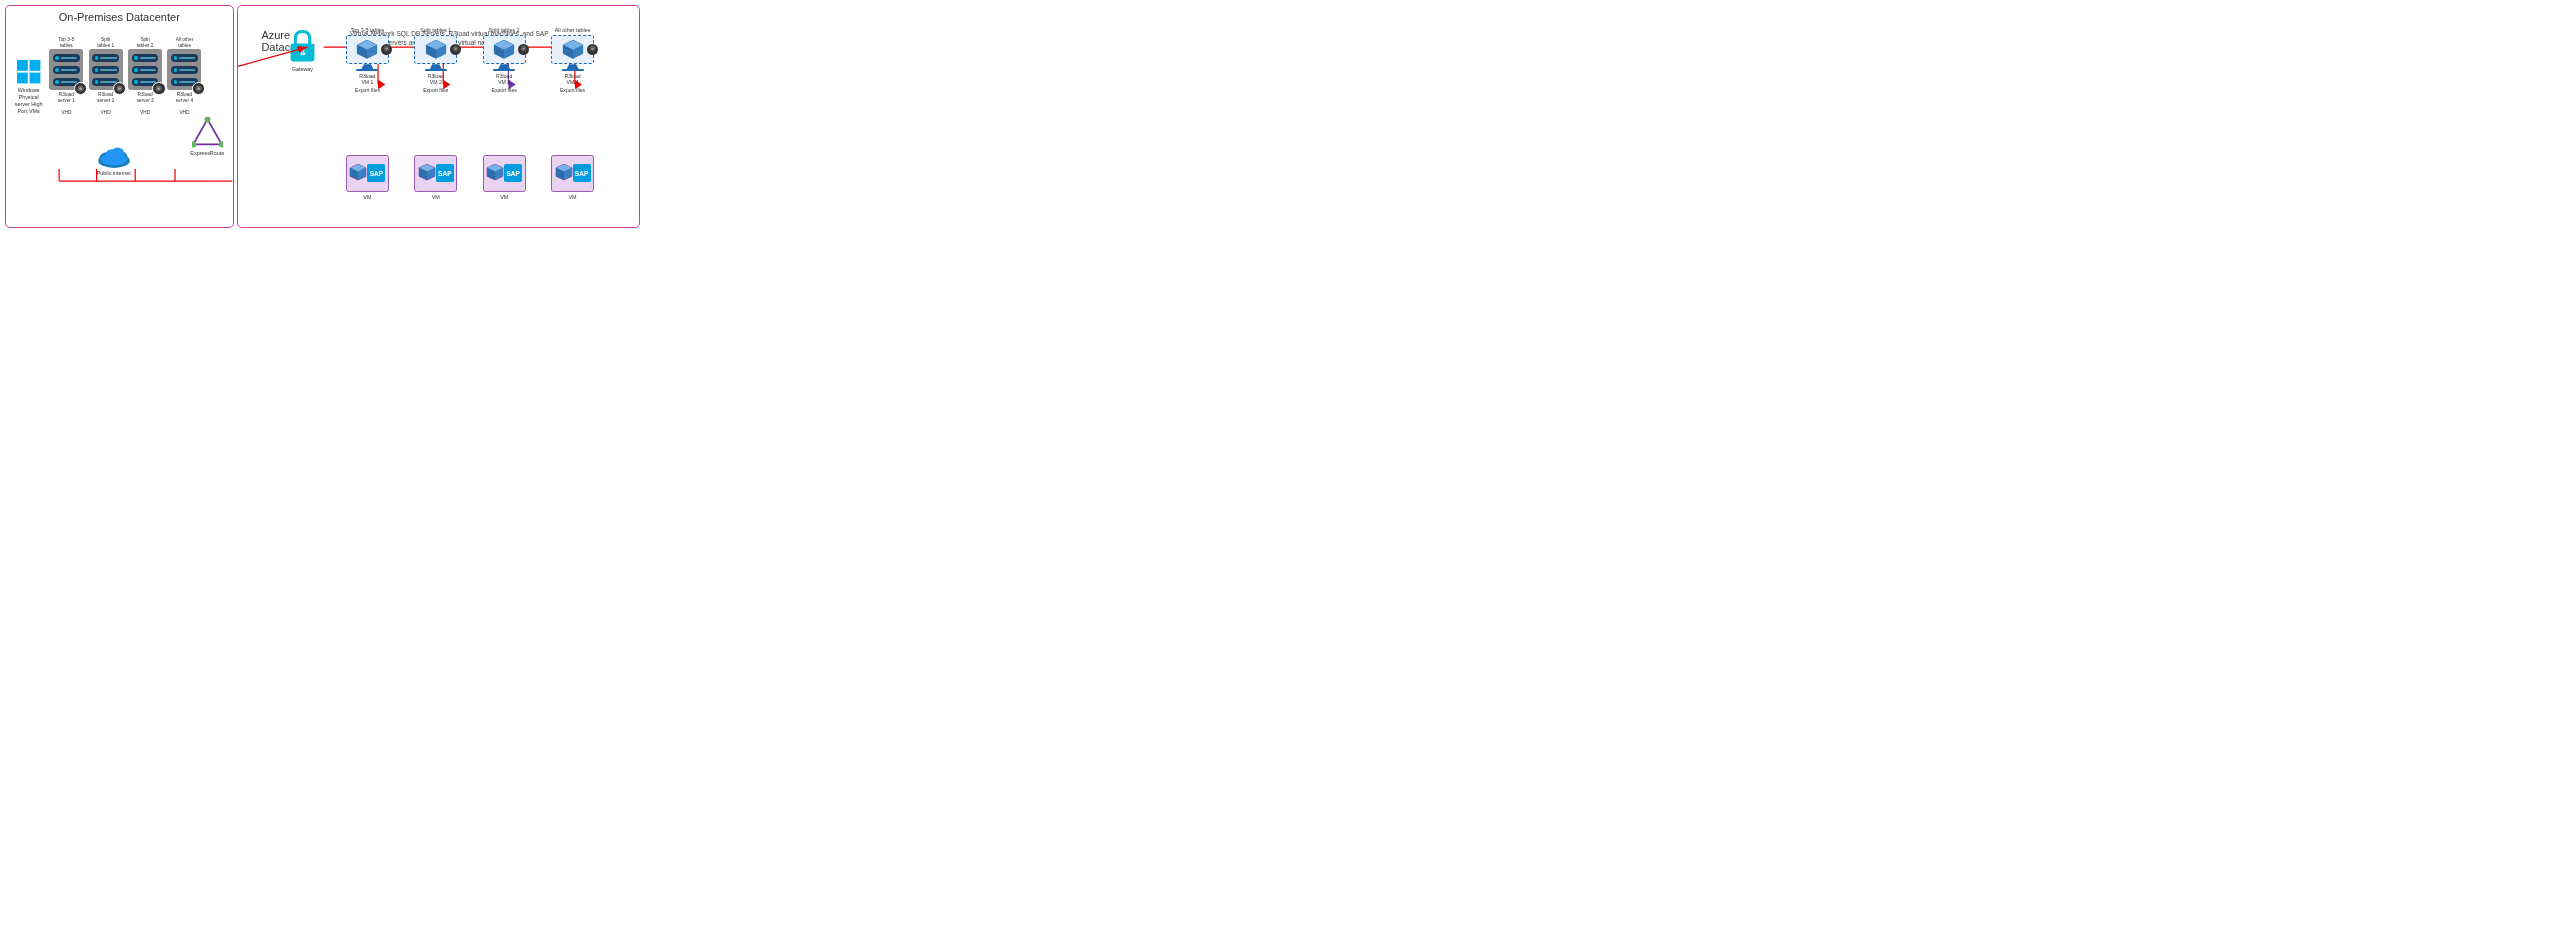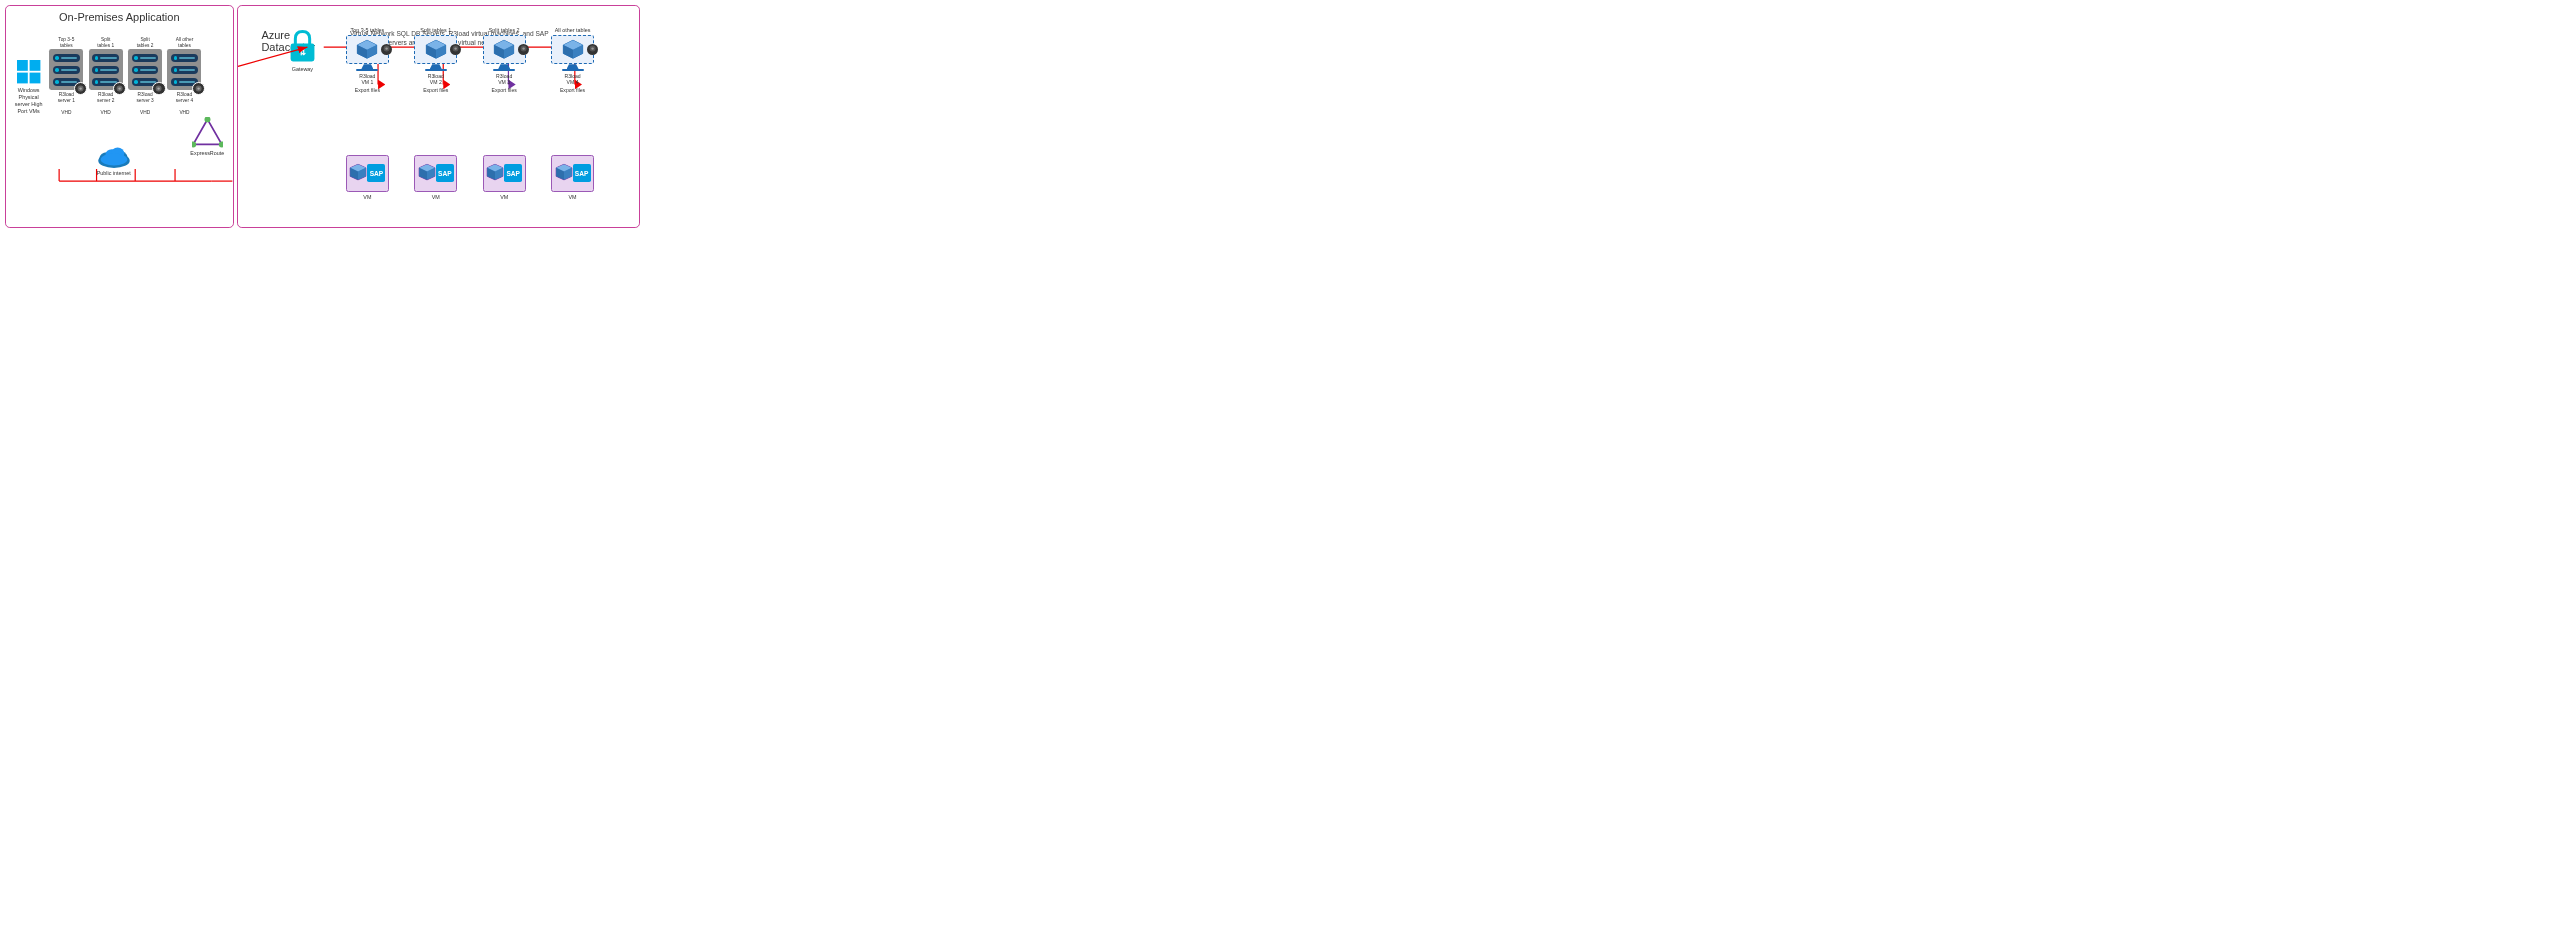--- a/index.html
+++ b/index.html
@@ -251,21 +251,21 @@
       text-align: center;
       width: 48px;
     }
   </style>
 </head>
 <body>
 
 <div class="main-container">
 
   <div class="on-premises">
-    <div class="on-premises-title">On-Premises Application</div>
+    <div class="on-premises-title">On-Premises Datacenter</div>
 
     <div class="windows-icon">
       <svg class="windows-logo" viewBox="0 0 40 40">
         <rect x="0" y="0" width="18" height="18" fill="#00adef"></rect>
         <rect x="21" y="0" width="18" height="18" fill="#00adef"></rect>
         <rect x="0" y="21" width="18" height="18" fill="#00adef"></rect>
         <rect x="21" y="21" width="18" height="18" fill="#00adef"></rect>
       </svg>
       <div class="windows-label">Windows Physical server High Port VMs</div>
     </div>

